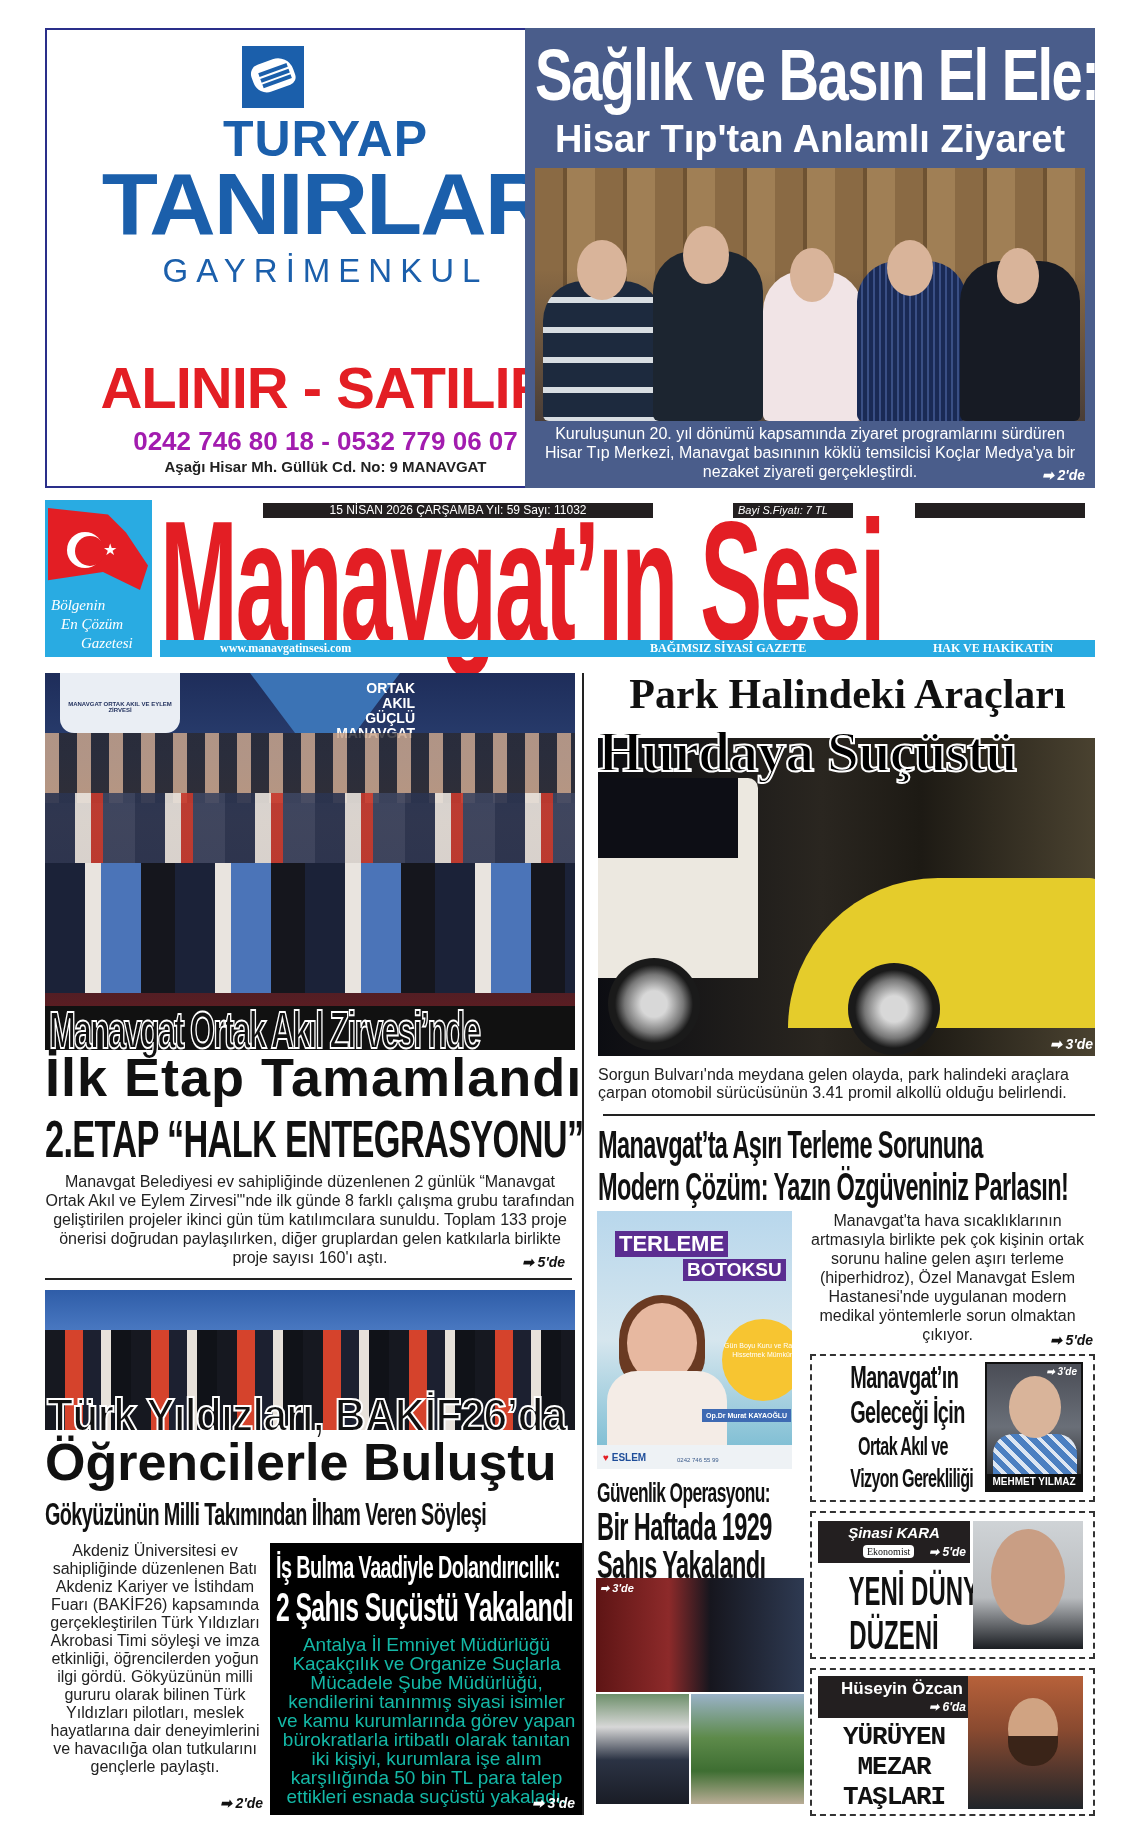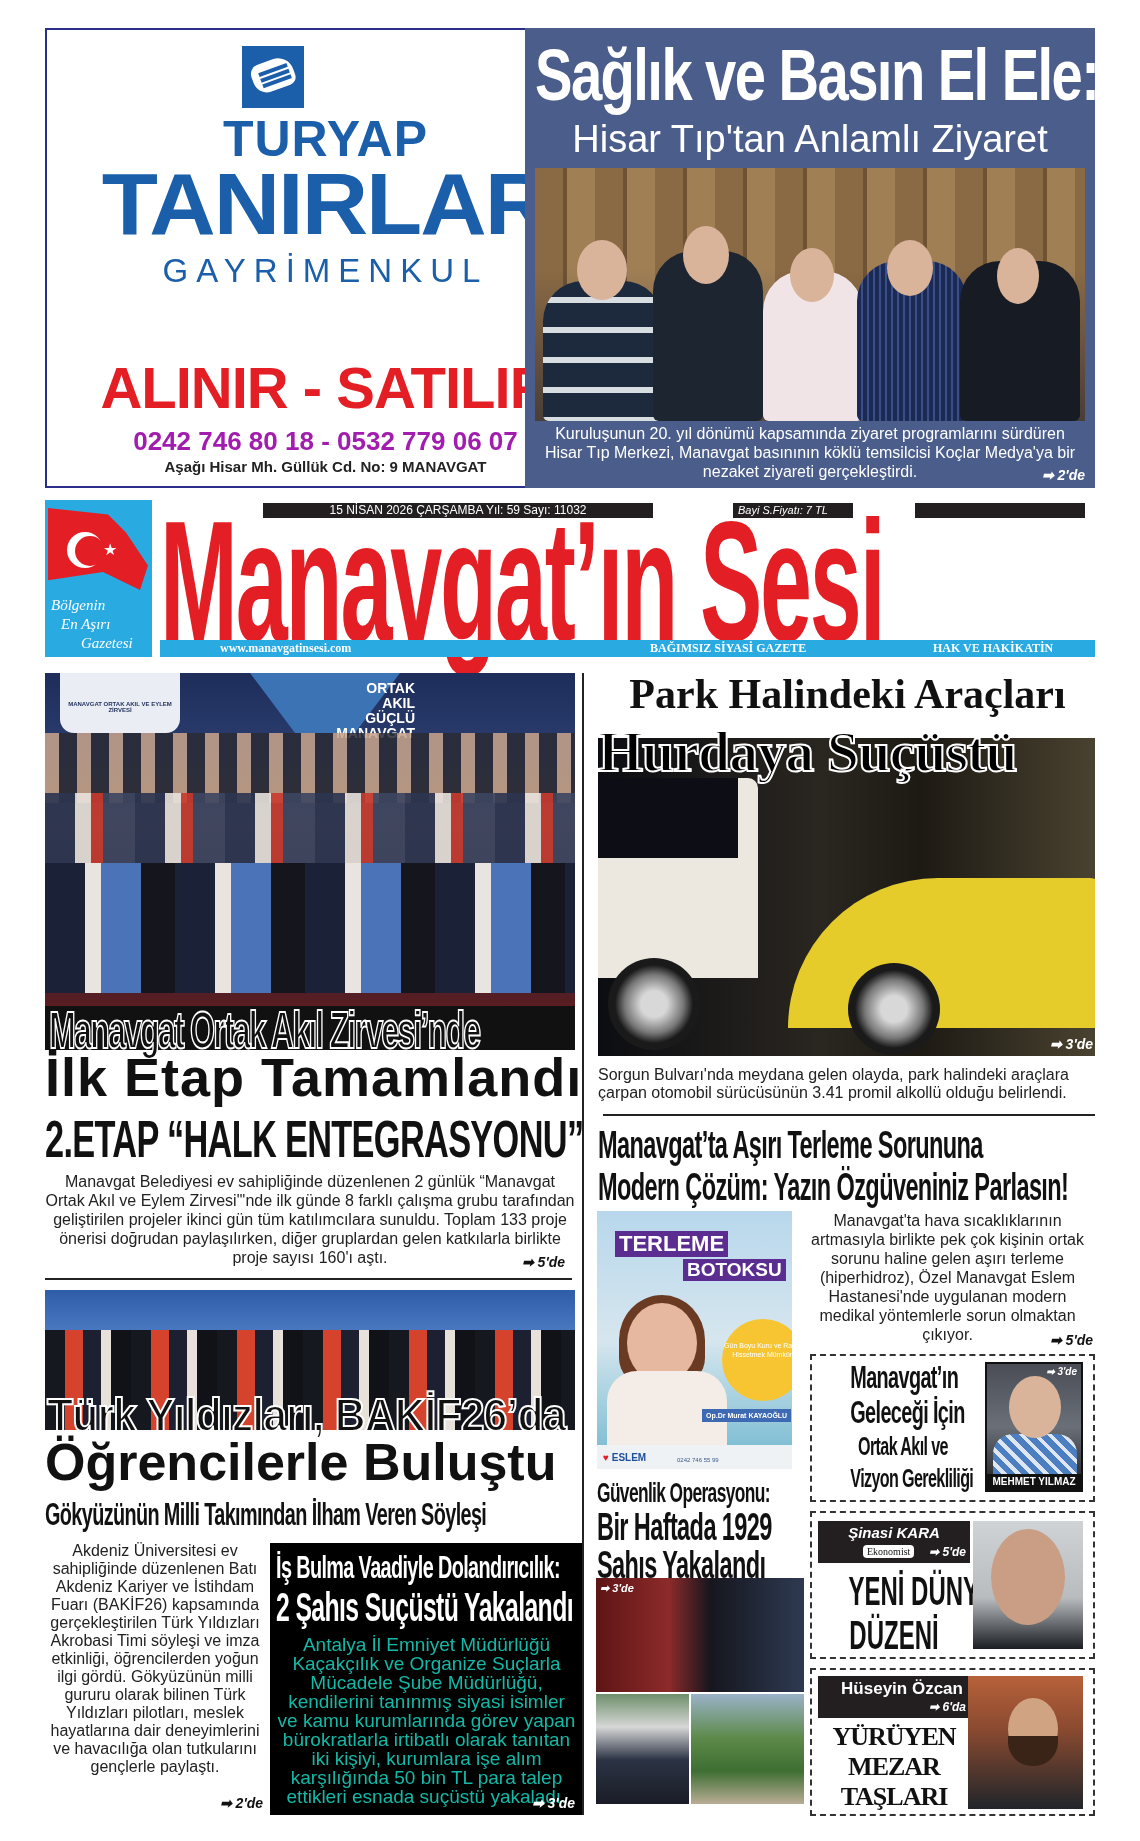--- a/index.html
+++ b/index.html
@@ -17,21 +17,21 @@
   #ad .tanirlar { position: absolute; left: 0; right: 0; top: 128px; font-size: 92px; font-weight: 900; color: #1b5fab; line-height: 1; letter-spacing: -2px; transform: scaleY(0.95); }
   #ad .gayri { position: absolute; left: 0; right: 0; top: 222px; font-size: 33px; color: #1b5fab; letter-spacing: 8px; font-weight: 400; }
   #ad .redbar { position: absolute; left: 15px; right: 15px; top: 262px; height: 62px; background: #e31e24; color: #fff; font-size: 52px; font-weight: 900; line-height: 62px; letter-spacing: -1px; }
   #ad .alinir { position: absolute; left: 0; right: 0; top: 328px; font-size: 58px; font-weight: 900; color: #e31e24; letter-spacing: -1px; line-height: 1.05; }
   #ad .phones { position: absolute; left: 0; right: 0; top: 396px; font-size: 26px; font-weight: 700; color: #a21caf; }
   #ad .addr { position: absolute; left: 0; right: 0; top: 428px; font-size: 15px; font-weight: 700; color: #222; }
 
   
   #hisar { left: 525px; top: 28px; width: 570px; height: 460px; background: #4a5d8b; }
   #hisar .h1 { position: absolute; left: 10px; top: 6px; font-size: 72px; font-weight: 900; color: #fff; letter-spacing: -2px; transform: scaleX(0.78); transform-origin: left top; white-space: nowrap; }
-  #hisar .h2 { position: absolute; left: 0; right: 0; top: 90px; font-size: 38px; font-weight: 400; color: #fff; }
+  #hisar .h2 { position: absolute; left: 0; right: 0; top: 90px; font-size: 38px; font-weight: 700; color: #fff; }
   #hisar .photo { position: absolute; left: 10px; top: 140px; width: 550px; height: 253px; background:
       linear-gradient(180deg, rgba(0,0,0,0) 40%, rgba(20,25,45,0.55) 100%),
       repeating-linear-gradient(90deg, #8a6a44 0 28px, #6e5232 28px 32px, #a07f55 32px 60px); }
   .person { position: absolute; bottom: 0; border-radius: 40px 40px 6px 6px; }
   .head { position: absolute; border-radius: 50%; background: #d9b49a; }
   #hisar .caption { position: absolute; left: 10px; right: 10px; top: 396px; font-size: 16px; color: #fff; line-height: 19px; }
   .ref { font-weight: 900; font-style: italic; font-size: 14px; }
   .ref-white { color: #fff; }
 
   
@@ -145,21 +145,21 @@
   #sinasi .h { position: absolute; left: 6px; top: 56px; width: 152px; font-weight: 900; color: #111; text-align: center; white-space: nowrap; }
   #sinasi .h span { display: block; font-size: 40px; line-height: 44px; transform: scaleX(0.6); transform-origin: center top; }
   #sinasi .photo { position: absolute; right: 10px; top: 8px; width: 110px; height: 128px; background: linear-gradient(180deg, #cfd3d6 0%, #b9bcbf 60%, #1a1d22 100%); }
   #sinasi .photo .head { left: 18px; top: 8px; width: 74px; height: 96px; background: #c99e84; }
 
   
   #huseyin { left: 810px; top: 1668px; width: 285px; height: 148px; }
   #huseyin .namebar { position: absolute; left: 6px; top: 6px; width: 152px; height: 42px; background: #231f20; color: #fff; }
   #huseyin .namebar .n { position: absolute; left: 0; right: 0; top: 3px; text-align: center; font-weight: 700; font-size: 17px; padding-left: 16px; }
   #huseyin .namebar .r { position: absolute; right: 4px; top: 24px; font-size: 12px; font-weight: 900; font-style: italic; }
-  #huseyin .h { position: absolute; left: 6px; top: 52px; width: 152px; font-family: Liberation Serif, serif; font-weight: 700; color: #111; text-align: center; }
+  #huseyin .h { position: absolute; left: 6px; top: 52px; width: 152px; font-family: Liberation Mono, monospace; font-weight: 700; color: #111; text-align: center; }
   #huseyin .h span { display: block; font-size: 26px; line-height: 30px; letter-spacing: -1px; }
   #huseyin .photo { position: absolute; right: 10px; top: 6px; width: 115px; height: 133px; background: linear-gradient(180deg, #b7613a 0%, #8a4a30 40%, #20252a 100%); }
   #huseyin .photo .head { left: 40px; top: 22px; width: 50px; height: 62px; background: #d0a382; }
   #huseyin .photo .beard { position: absolute; left: 40px; top: 60px; width: 50px; height: 30px; background: #3a2418; border-radius: 0 0 24px 24px; }
 </style>
 </head>
 <body>
 
 <div id="ad" class="abs">
   <div class="logo"></div>
@@ -192,21 +192,21 @@
   </div>
 </div>
 
 <div id="mast" class="abs">
   <div class="flagbox">
     <div class="flag"></div>
     <div class="crescent"></div>
     <div class="star">★</div>
     <div class="slogan">
       <span>Bölgenin</span>
-      <span style="padding-left:10px">En Aşırı</span>
+      <span style="padding-left:10px">En Çözüm</span>
       <span style="padding-left:30px">Gazetesi</span>
     </div>
   </div>
   <div class="title">Manavgat’ın Sesi</div>
   <div class="datebar">15 NİSAN 2026 ÇARŞAMBA Yıl: 59 Sayı: 11032</div>
   <div class="pricebar">Bayi S.Fiyatı: 7 TL</div>
   <div class="pricebar2"></div>
   <div class="bluebar">
     <span style="left:60px">www.manavgatinsesi.com</span>
     <span style="left:490px">BAĞIMSIZ SİYASİ GAZETE</span>

